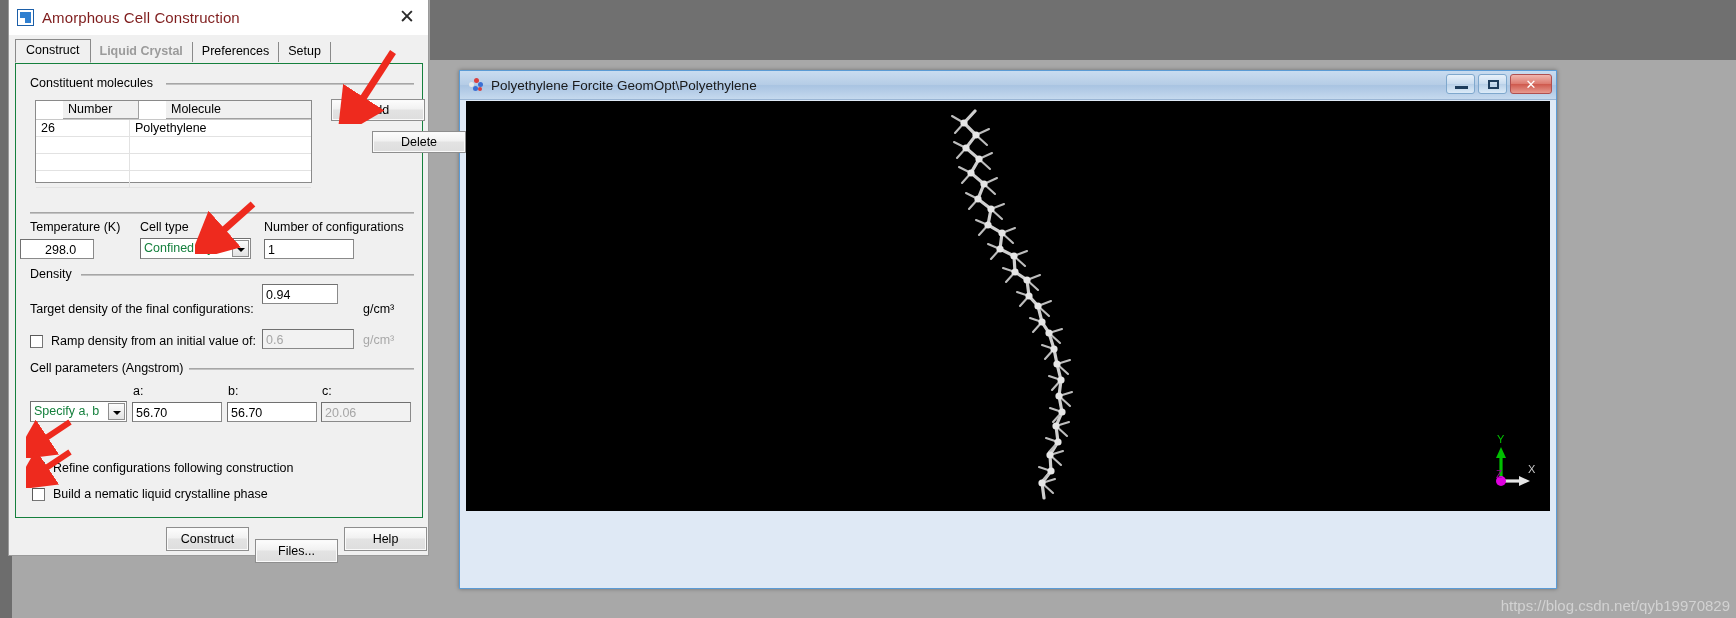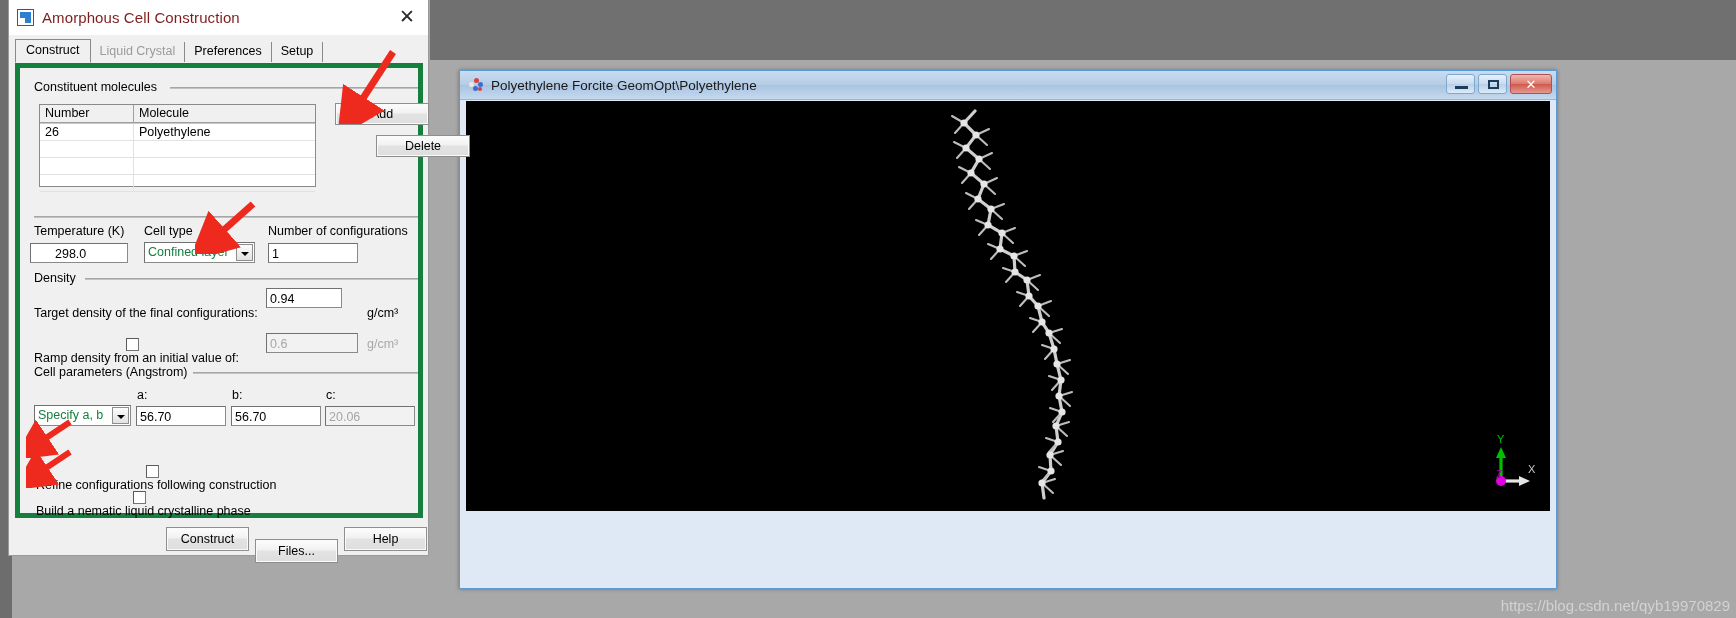--- a/index.html
+++ b/index.html
@@ -76,25 +76,25 @@
     line-height: 15px;
   }
   .tab.active {
     background: #f0f0f0;
     border: 1px solid #8a8a8a;
     border-bottom: 1px solid #f0f0f0;
     padding: 3px 10px 4px 10px;
     margin-bottom: -1px;
     position: relative; z-index: 3;
   }
-  .tab.disabled { color: #9b9b9b; }
+  .tab.disabled { color: #9b9b9b; font-weight: bold; }
 
   #acc-panel {
     position: absolute; left: 6px; top: 63px; width: 408px; height: 455px;
-    border: 5px solid #15803d;
+    border: 1px solid #15803d;
     background: #f0f0f0;
     box-sizing: border-box;
   }
 
   
   .group-label {
     position: absolute; font-size: 12.5px; color: #000;
     background: #f0f0f0; padding-right: 5px; z-index: 2;
   }
   .group-line {
@@ -115,20 +115,21 @@
     border-bottom: 1px solid #c8c8c8;
   }
   .col-hdr {
     background: #f0f0f0;
     border-right: 1px solid #a0a0a0;
     border-bottom: 1px solid #a0a0a0;
     box-sizing: border-box;
     padding: 1px 0 0 5px;
     font-size: 12.5px; color: #000;
     cursor: pointer;
+    margin-left: 27px;
   }
   .col-num { width: 94px; }
   .col-mol { width: 181px; border-right: none; }
   .list-row { display: flex; height: 17px; }
   .cell {
     box-sizing: border-box; padding: 1px 0 0 5px;
     font-size: 12.5px; color: #000;
     border-right: 1px solid #e2e2e2;
     border-bottom: 1px solid #e2e2e2;
   }
@@ -174,21 +175,21 @@
     background: linear-gradient(to bottom,#fcfcfc,#e2e2e2);
     border: 1px solid #8e8e8e; box-sizing: border-box;
   }
   .combo .carrow::after {
     content: ""; position: absolute; left: 4px; top: 7px;
     border-left: 4px solid transparent; border-right: 4px solid transparent;
     border-top: 4px solid #000;
   }
 
   
-  .cbrow { position: absolute; display: flex; align-items: center; flex-direction: column; }
+  .cbrow { position: absolute; display: flex; align-items: center; }
   .cbox {
     width: 13px; height: 13px; box-sizing: border-box;
     background: #ffffff; border: 1px solid #767676;
     border-top-color: #5a5a5a; border-left-color: #5a5a5a;
     margin-right: 8px; flex: none; cursor: pointer;
   }
   .cblabel { font-size: 12.5px; color: #000; }
 
   
   #acc-btnbar { position: absolute; left: 0; top: 522px; width: 419px; height: 34px; }
@@ -437,21 +438,21 @@
         <div class="cell c2"></div>
       </div>
     </div>
 
     <div class="btn" id="btn-add">Add</div>
     <div class="btn" id="btn-delete">Delete</div>
 
     <span class="group-line" style="left:14px; top:148px; width:384px;"></span>
 
     <span class="fld-label" style="left:14px; top:156px;">Temperature (K)</span>
-    <input class="txtbox" style="left: 10px; top: 175px; width: 98px; padding-left: 24px;" value="298.0">
+    <input class="txtbox" style="left: 4px; top: 175px; width: 74px; padding-left: 24px;" value="298.0">
 
     <span class="fld-label" style="left:124px; top:156px;">Cell type</span>
     <div class="combo" style="left:124px; top:174px; width:111px;">
       <span class="cval">Confined layer</span>
       <span class="carrow"></span>
     </div>
 
     <span class="fld-label" style="left:248px; top:156px;">Number of configurations</span>
     <input class="txtbox" style="left: 248px; top: 175px; width: 90px;" value="1">
 

